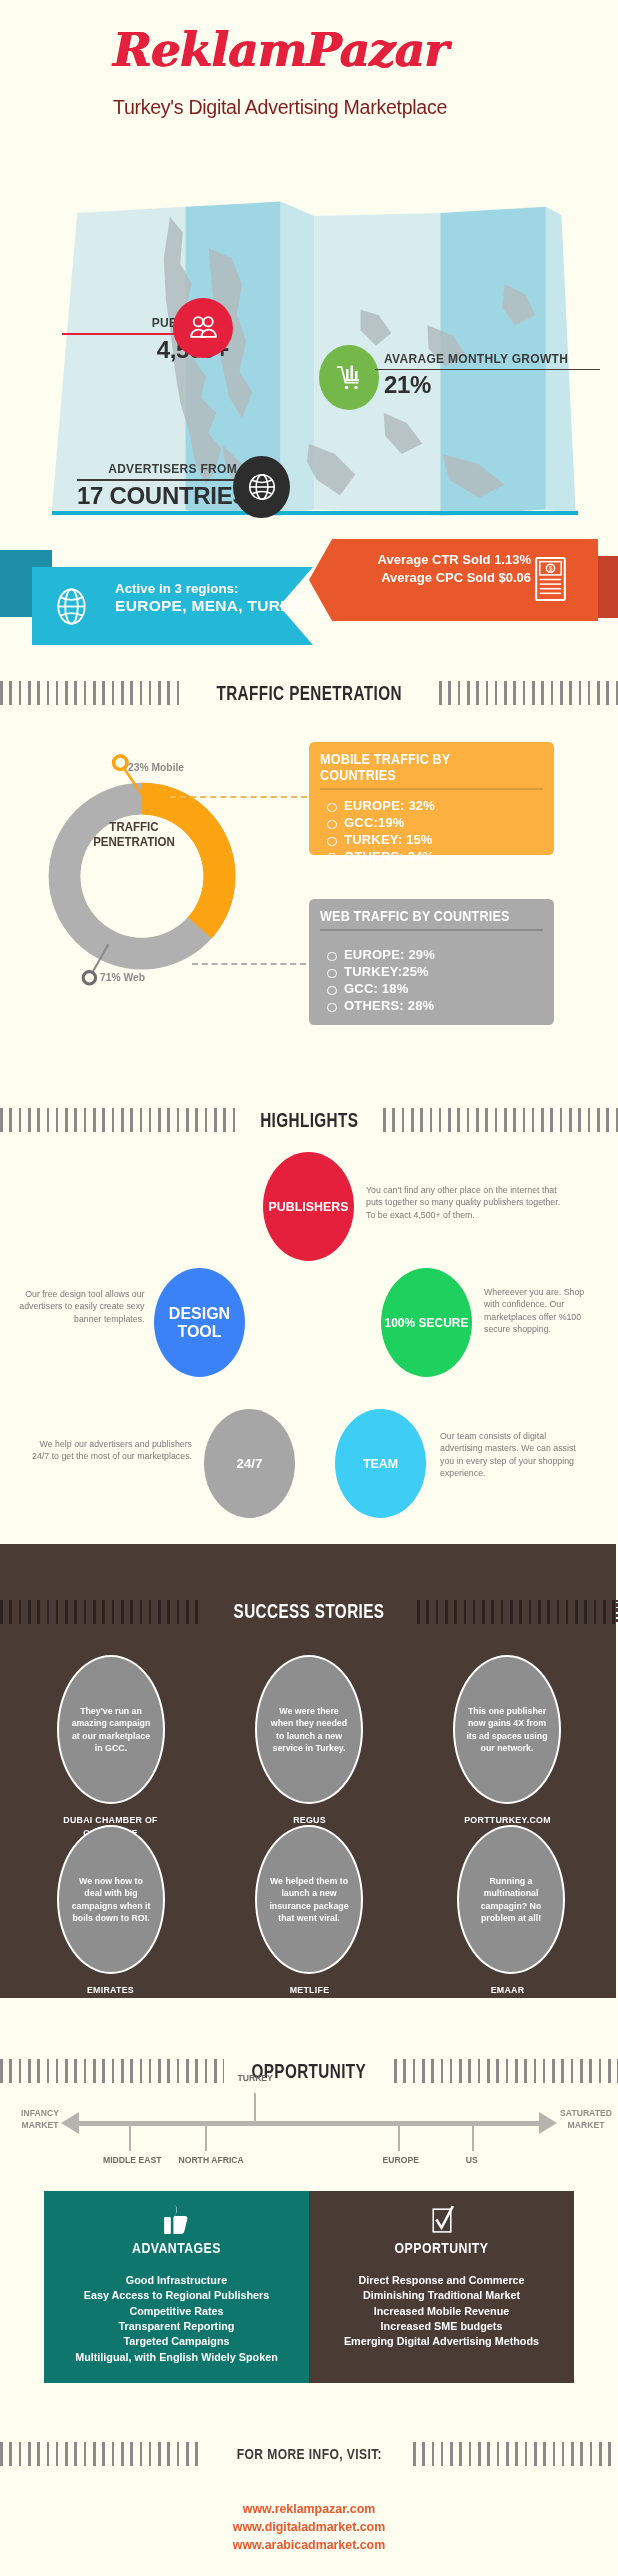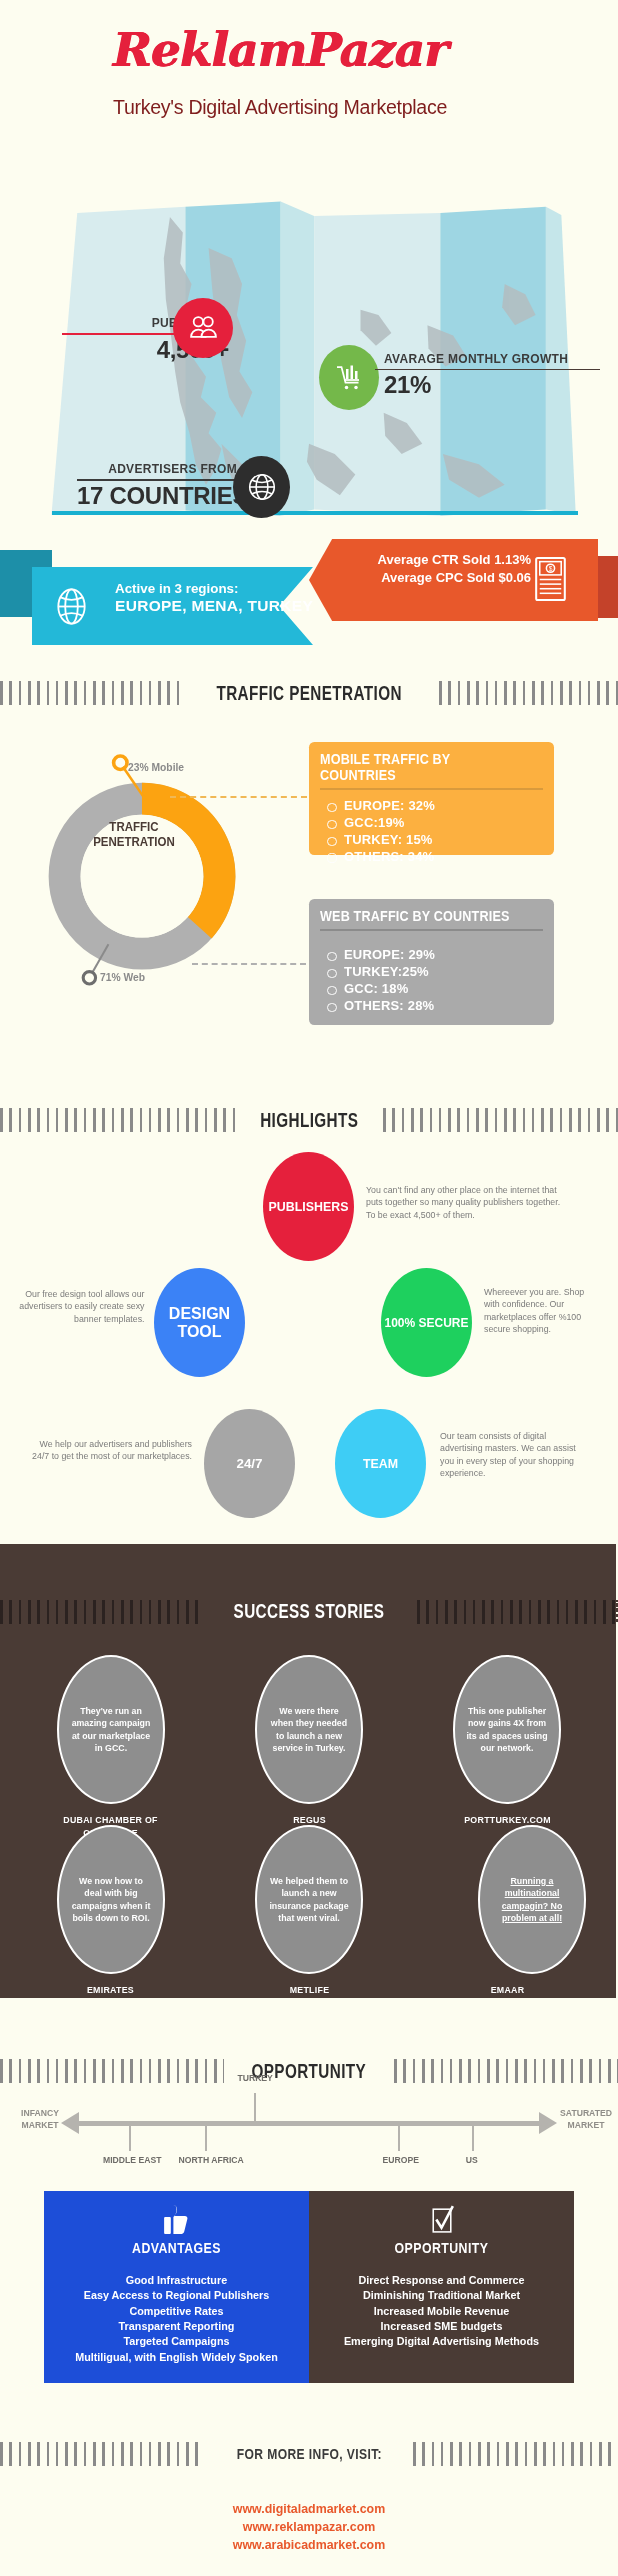--- a/index.html
+++ b/index.html
@@ -81,21 +81,21 @@
         letter-spacing:0.3px; line-height:1.3; transform:scaleX(0.9); }
   #axis-line { position:absolute; left:77px; top:2121px; width:464px; height:5.2px; background:#b5b3ae; }
   .arrow-l { position:absolute; left:61px; top:2112px; width:0; height:0;
      border-top:11.3px solid transparent; border-bottom:11.3px solid transparent; border-right:18.5px solid #b5b3ae; }
   .arrow-r { position:absolute; left:539px; top:2112px; width:0; height:0;
      border-top:11.3px solid transparent; border-bottom:11.3px solid transparent; border-left:18.5px solid #b5b3ae; }
   .axis-end { position:absolute; width:72px; text-align:center; color:#8f8d88; font-weight:bold; font-size:9.8px; line-height:1.25; transform:scaleX(0.88); }
   .tick { position:absolute; width:1.5px; background:#b5b3ae; }
   .tick-lbl { position:absolute; color:#6e6c68; font-weight:bold; font-size:9.8px; white-space:nowrap; transform:scaleX(0.88); }
 
-  #panel-adv { position:absolute; left:44px; top:2191px; width:265px; height:192px; background:#1d4ed8; }
+  #panel-adv { position:absolute; left:44px; top:2191px; width:265px; height:192px; background:#0f766e; }
   #panel-opp { position:absolute; left:309px; top:2191px; width:265px; height:192px; background:#4a3b35; }
   .panel-title { text-align:center; color:#fff; font-weight:bold; font-size:14px; letter-spacing:0.5px; margin-top:3.1px; transform:scaleX(0.88); }
   .panel-list { text-align:center; color:#fff; font-size:10.8px; line-height:1.42; margin-top:16.5px; font-weight:bold; padding:0 10.3px; }
 
   
   #footer-links { position:absolute; left:0; top:2501px; width:618px; text-align:center;
     color:#e8582b; font-weight:bold; font-size:12.4px; line-height:1.45; }
 </style>
 </head>
 <body>
@@ -352,21 +352,21 @@
   <div class="sc" style="left:57px; top:281px;">
     <span>We now how to deal with big campaigns when it boils down to ROI.</span>
     </div>
   <div class="sc-name cond" style="left:33px; top:440px;">EMIRATES</div>
 
   <div class="sc" style="left:255px; top:281px;">
     <span>We helped them to launch a new insurance package that went viral.</span>
     </div>
   <div class="sc-name cond" style="left:232px; top:440px;">METLIFE</div>
 
-  <div class="sc" style="left:478px; top:281px;text-decoration:underline;">
+  <div class="sc" style="left:457px; top:281px;">
     <span>Running a multinational campagin? No problem at all!</span>
     </div>
   <div class="sc-name cond" style="left:430px; top:440px;">EMAAR</div>
 </div>
 
 <div class="band" style="top:2056px;">
   <div class="dots" style="background-image:
       repeating-linear-gradient(90deg,#8a8a8a 0 2.6px,transparent 2.6px 9.3px),
       repeating-linear-gradient(0deg,transparent 0 1.5px,#fdfdf0 1.5px 5.2px);"></div>
   <div class="btitle" style="color:#2b2b2b;">OPPORTUNITY</div>
@@ -432,17 +432,17 @@
   <div class="dots" style="background-image:
       repeating-linear-gradient(90deg,#8a8a8a 0 2.6px,transparent 2.6px 9.3px),
       repeating-linear-gradient(0deg,transparent 0 1.5px,#fdfdf0 1.5px 5.2px);"></div>
   <div class="btitle" style="color:#3b3b3b; font-size:15.5px;">FOR MORE INFO, VISIT:</div>
   <div class="dots" style="background-image:
       repeating-linear-gradient(90deg,#8a8a8a 0 2.6px,transparent 2.6px 9.3px),
       repeating-linear-gradient(0deg,transparent 0 1.5px,#fdfdf0 1.5px 5.2px);"></div>
 </div>
 
 <div id="footer-links">
+  <div class="cond">www.reklampazar.com</div>
   <div class="cond">www.digitaladmarket.com</div>
-  <div class="cond">www.reklampazar.com</div>
   <div class="cond">www.arabicadmarket.com</div>
 </div>
 
 
 </body></html>

